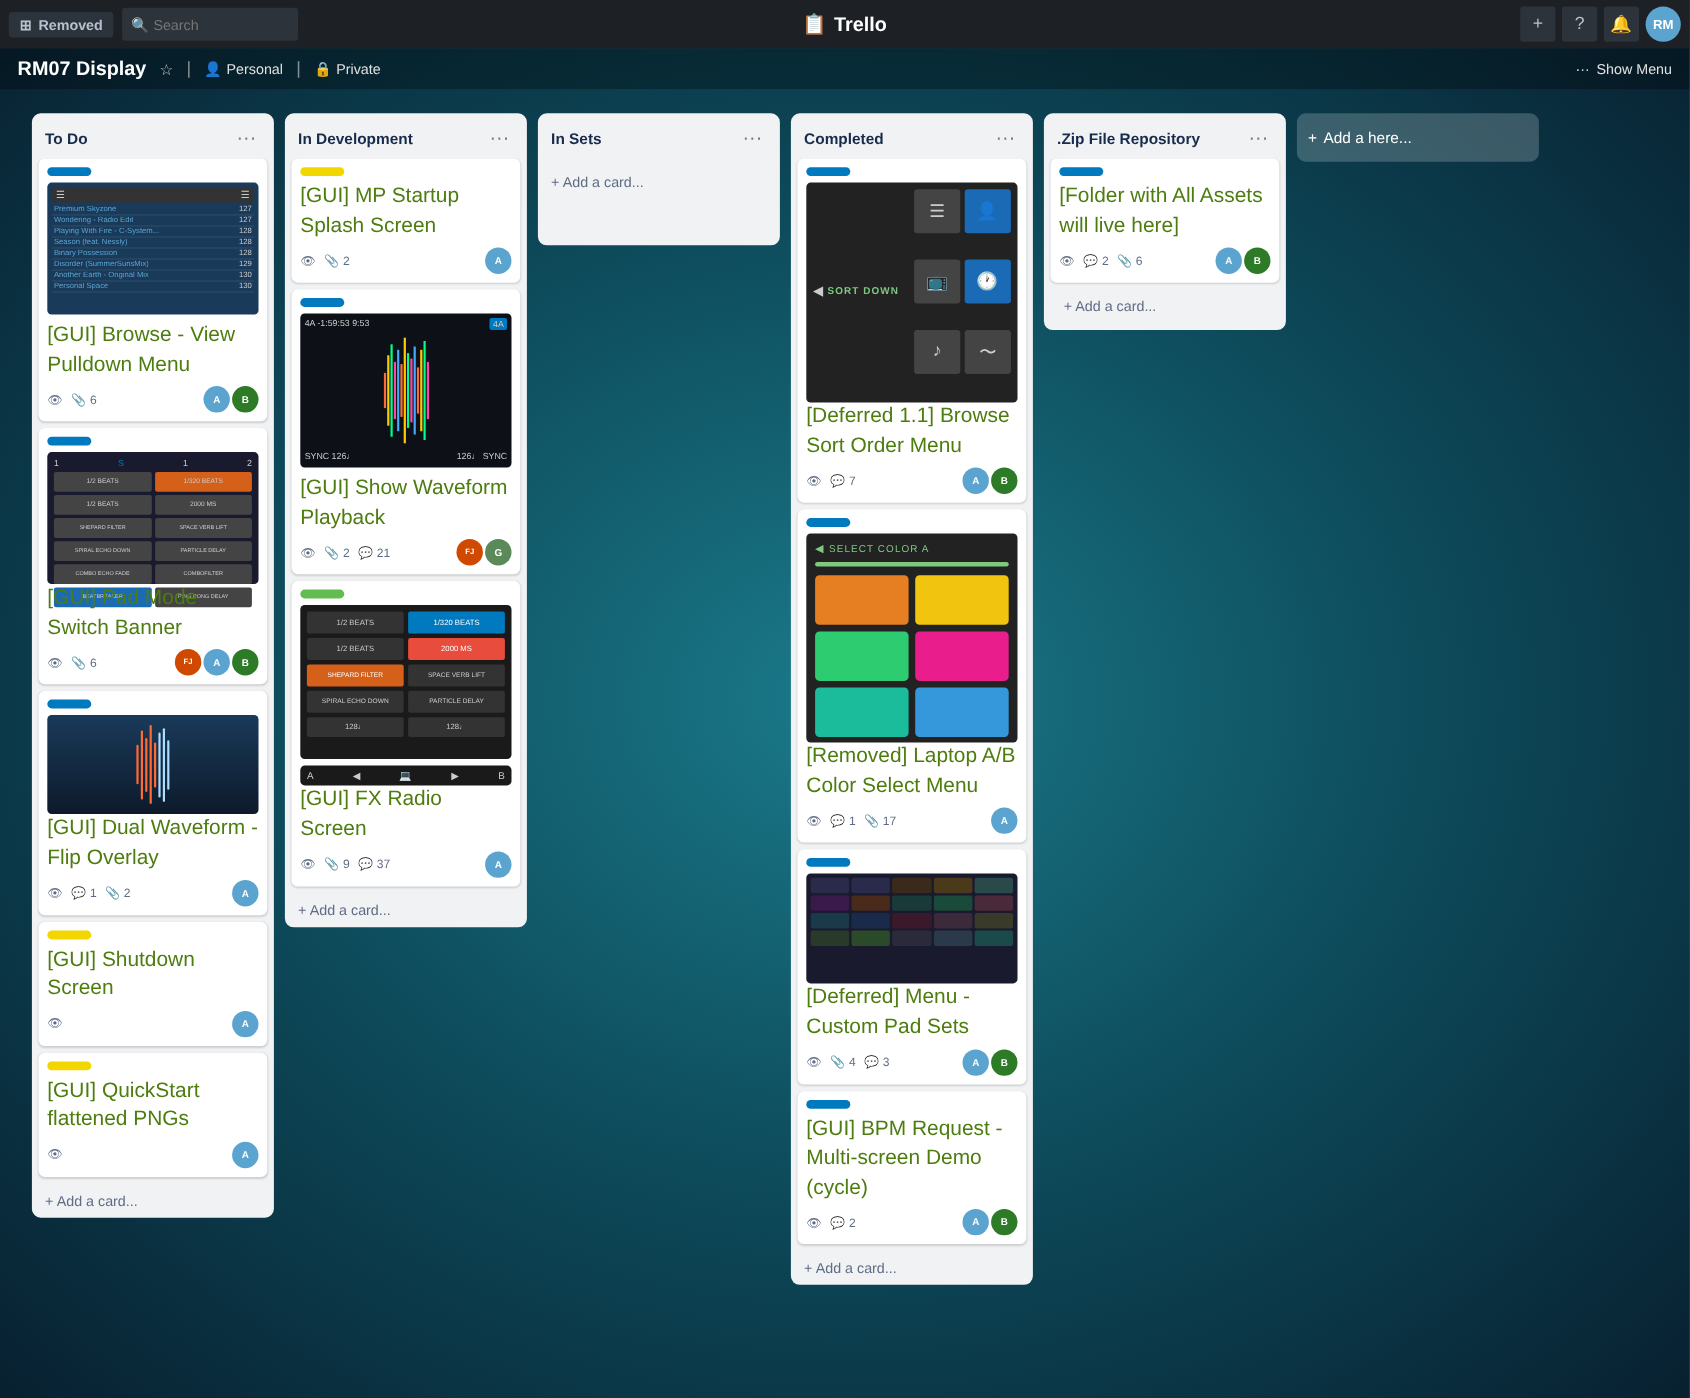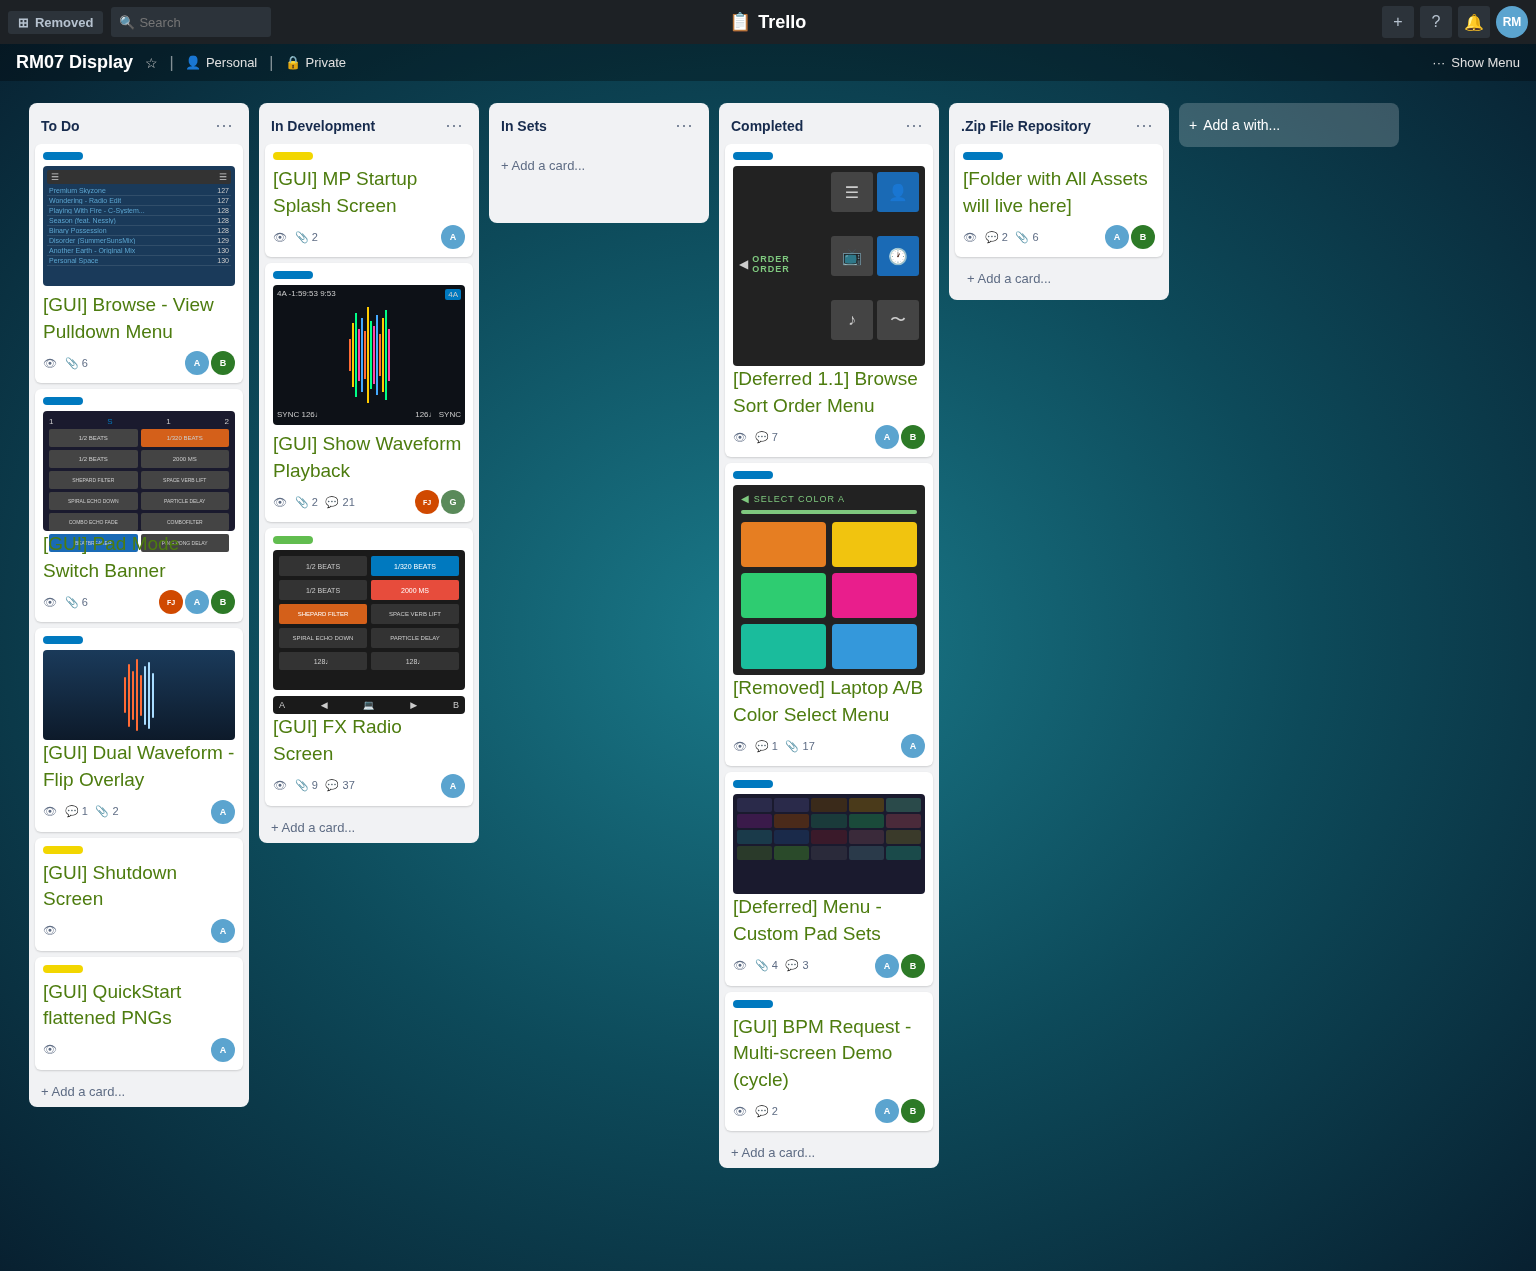--- a/index.html
+++ b/index.html
@@ -725,21 +725,21 @@
       <span>Completed</span>
       <button class="list-menu-btn">···</button>
     </div>
     <div class="list-cards">
 
       <div class="card">
         <span class="card-label" style="background:#0079bf; width:36px; display:block;"></span>
         <div class="sortorder-card-img" style="background:#222; height:200px; border-radius:4px; padding:6px; overflow:hidden;">
           <div style="display:flex; align-items:center; margin-bottom:4px;">
             <span style="color:#ccc; font-size:12px;">◀</span>
-            <span style="color:#7fc97f; font-size:9px; letter-spacing:1px; margin-left:4px; font-weight:bold;">ORDER ORDER</span>
+            <span style="color:#7fc97f; font-size:9px; letter-spacing:1px; margin-left:4px; font-weight:bold;">SORT DOWN</span>
           </div>
           <div style="display:grid; grid-template-columns:1fr 1fr; gap:4px;">
             <div style="background:#444; border-radius:3px; height:40px; display:flex; align-items:center; justify-content:center; color:#ccc; font-size:16px;">☰</div>
             <div style="background:#1a6ab5; border-radius:3px; height:40px; display:flex; align-items:center; justify-content:center; color:#ccc; font-size:16px;">👤</div>
             <div style="background:#444; border-radius:3px; height:40px; display:flex; align-items:center; justify-content:center; color:#ccc; font-size:16px;">📺</div>
             <div style="background:#1a6ab5; border-radius:3px; height:40px; display:flex; align-items:center; justify-content:center; color:#ccc; font-size:16px;">🕐</div>
             <div style="background:#444; border-radius:3px; height:40px; display:flex; align-items:center; justify-content:center; color:#ccc; font-size:16px;">♪</div>
             <div style="background:#444; border-radius:3px; height:40px; display:flex; align-items:center; justify-content:center; color:#ccc; font-size:16px;">〜</div>
           </div>
         </div>
@@ -862,15 +862,15 @@
             <div class="card-avatar" style="background:#2d7a27;">B</div>
           </div>
         </div>
       </div>
       <button class="add-card-btn">+ Add a card...</button>
     </div>
   </div>
 
   <div class="list-add-container">
     <span>+</span>
-    <span>Add a with...</span>
+    <span>Add a here...</span>
   </div>
 </div>
 
 </body></html>

